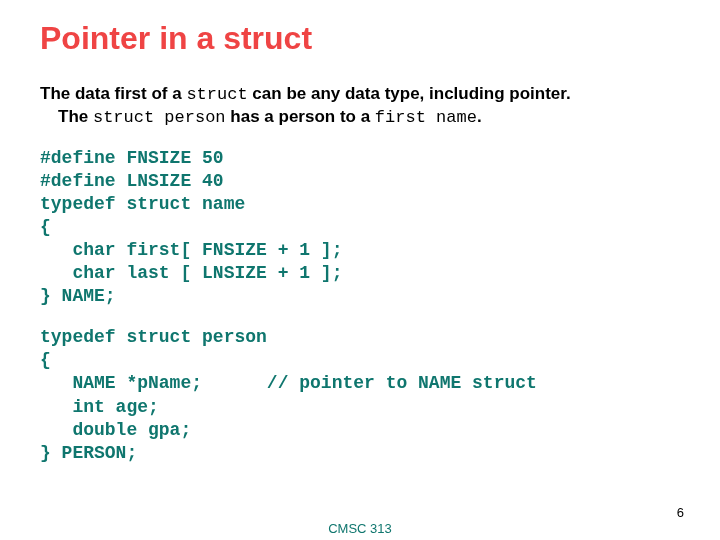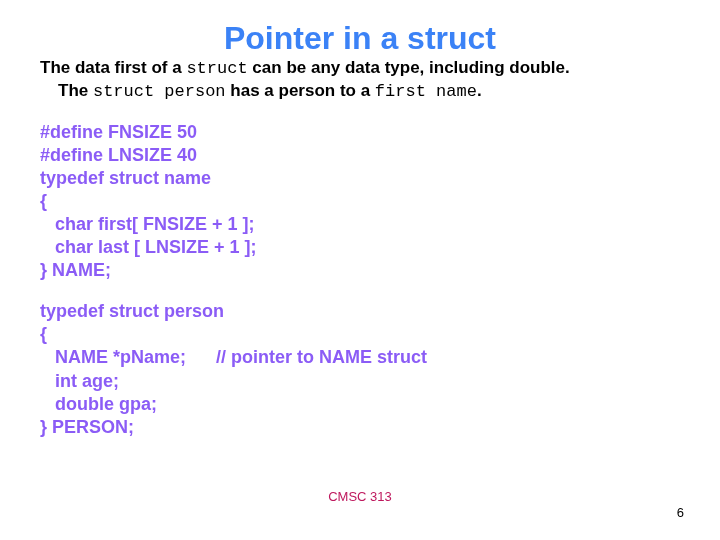--- a/index.html
+++ b/index.html
@@ -15,73 +15,73 @@
   .slide {
     padding: 20px 40px 0 40px;
     box-sizing: border-box;
     width: 100%;
     height: 100%;
     position: relative;
   }
   .title {
     font-size: 32px;
     font-weight: bold;
-    color: #3b82f6;
-    text-align: center;
-    margin: 0 0 0 0;
+    color: #ef4444;
+    text-align: left;
+    margin: 0 0 26px 0;
   }
   .desc {
     font-size: 17px;
     font-weight: bold;
     color: #000;
     line-height: 1.3;
     margin: 0 0 18px 0;
   }
   .desc .t2 {
     margin-left: 18px;
   }
   .mono {
     font-family: "Courier New", Courier, monospace;
     font-weight: normal;
   }
   .code {
-    font-family: Liberation Sans, sans-serif;
+    font-family: Liberation Mono, monospace;
     font-weight: bold;
     font-size: 18px;
-    color: #8b5cf6;
+    color: #0f766e;
     white-space: pre;
     line-height: 1.28;
     margin: 0;
   }
   .footer-center {
     position: absolute;
-    bottom: 36px;
+    bottom: 4px;
     left: 0;
     width: 100%;
     text-align: center;
     font-size: 13px;
-    color: #be185d;
+    color: #0f766e;
   }
   .footer-right {
     position: absolute;
     bottom: 20px;
     right: 36px;
     font-size: 13px;
     color: #000;
   }
 </style>
 </head>
 <body>
 
 <div class="slide">
 
   <h1 class="title">Pointer in a struct</h1>
 
   <p class="desc">
-    <span>The data first of a </span><span class="mono">struct</span><span> can be any data type, including double.</span><br>
+    <span>The data first of a </span><span class="mono">struct</span><span> can be any data type, including pointer.</span><br>
     <span class="t2">The </span><span class="mono">struct person</span><span> has a person to a </span><span class="mono">first name</span><span>.</span>
   </p>
 
   <pre class="code">#define FNSIZE 50
 #define LNSIZE 40
 typedef struct name
 {
    char first[ FNSIZE + 1 ];
    char last [ LNSIZE + 1 ];
 } NAME;</pre>

